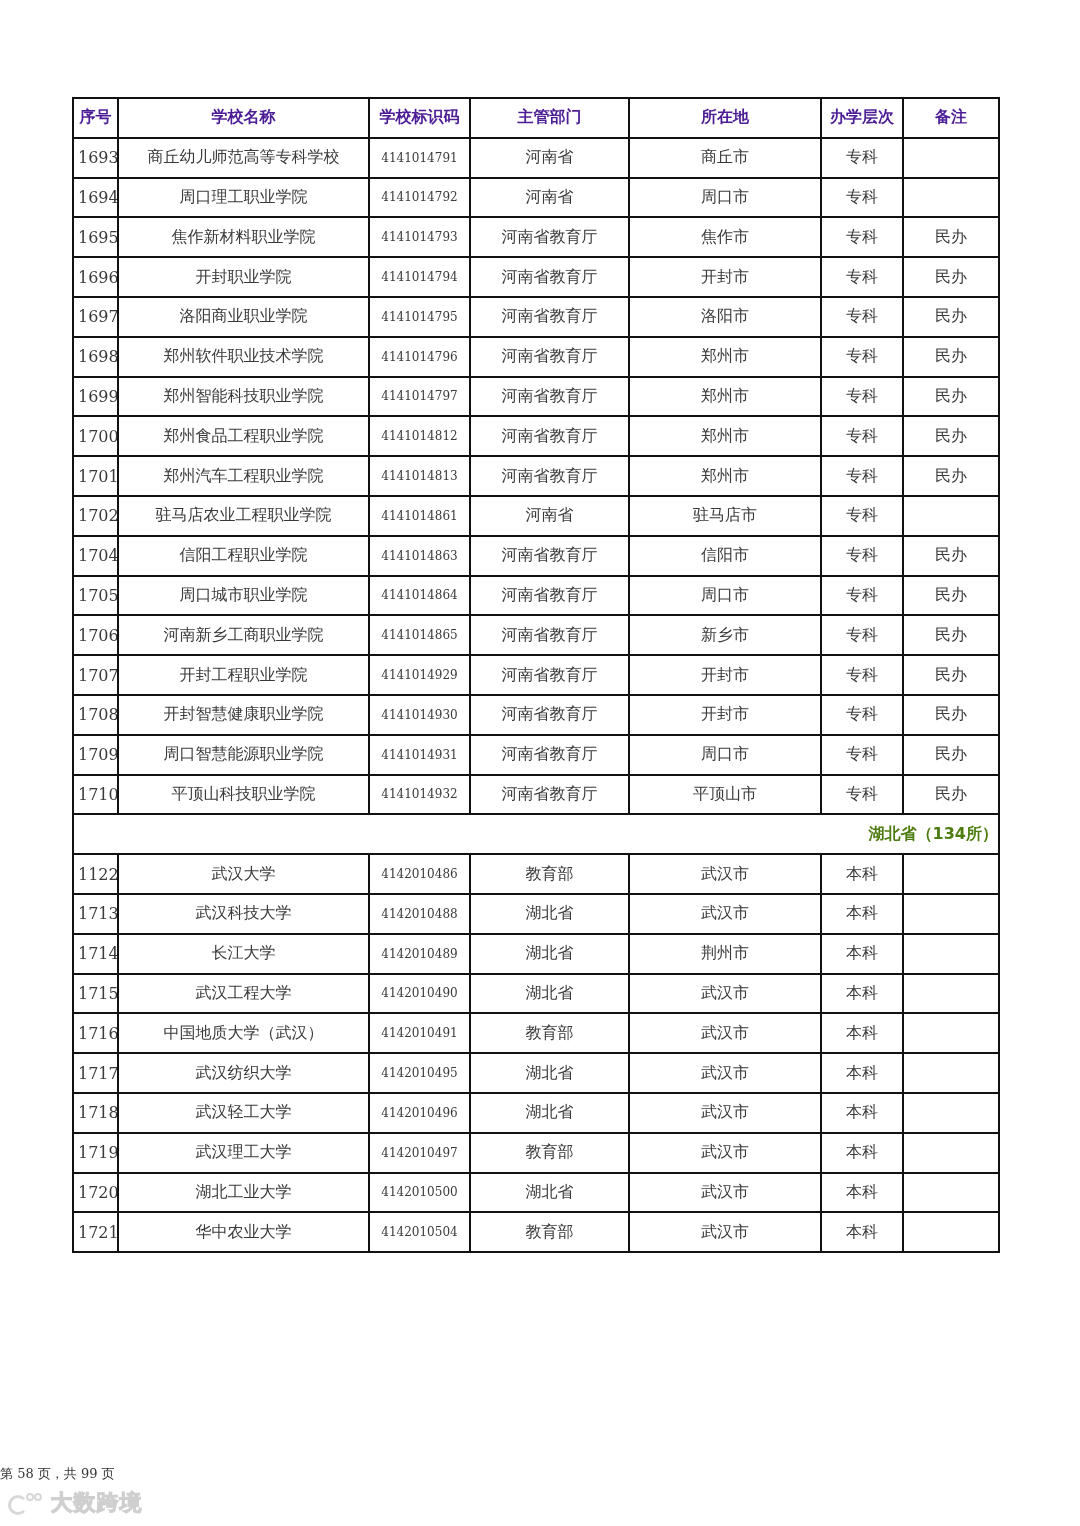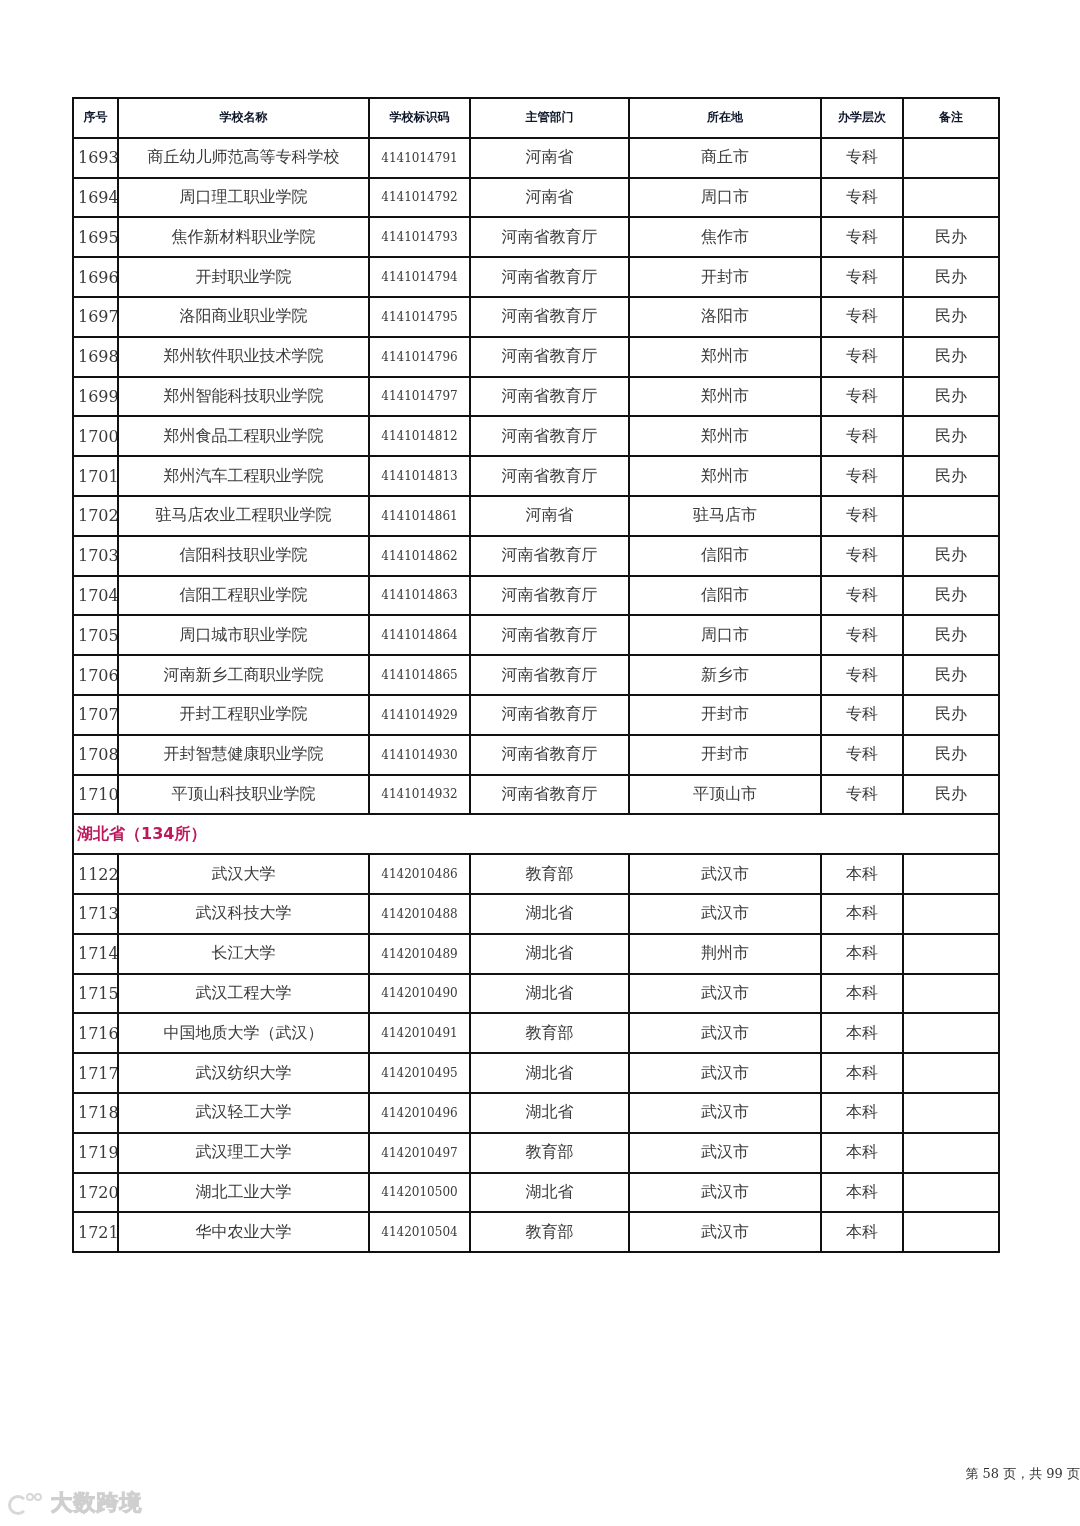--- a/index.html
+++ b/index.html
@@ -3,26 +3,26 @@
 <meta charset="utf-8">
 <style>
   html, body { margin:0; padding:0; background:#ffffff; }
   body { width:1080px; height:1526px; position:relative; overflow:hidden;
          font-family:"DejaVu Serif","Liberation Serif",serif; color:#333; }
   .tbl { position:absolute; left:72px; top:97px; width:926px;
          border-collapse:collapse; table-layout:fixed; }
   .tbl td, .tbl th { border:2px solid #111; height:37.8px; padding:0;
          font-size:16px; text-align:center; vertical-align:middle;
          font-weight:normal; white-space:nowrap; overflow:hidden; color:#3a3a3a; }
-  .tbl th { font-weight:bold; color:#0f172a; font-family:"DejaVu Sans","Liberation Sans",sans-serif; font-size:12px; }
+  .tbl th { font-weight:bold; color:#4c1d95; font-family:"DejaVu Sans","Liberation Sans",sans-serif; font-size:16px; }
   .tbl td.num { text-align:right; padding-left:4px; font-size:16px; }
   .tbl td.code { font-size:12px;margin-top:36px; }
-  .tbl td.section { text-align:left; padding-left:3px; font-weight:bold; color:#be185d;
+  .tbl td.section { text-align:right; padding-left:3px; font-weight:bold; color:#4d7c0f;
          font-family:"DejaVu Sans","Liberation Sans",sans-serif; }
-  .footer { position:absolute; top:1465px; left:0; width:1080px; text-align:right;
+  .footer { position:absolute; top:1465px; left:0; width:1080px; text-align:left;
          font-size:13px; color:#333; }
   .watermark { position:absolute; left:8px; top:1488px; font-size:22px; color:#e2e2e2;
          font-family:Liberation Serif, serif; font-weight:bold;
          -webkit-text-stroke:1px #cfcfcf; letter-spacing:1px; }
   .wm-icon { display:inline-block; width:36px; height:24px; position:relative; vertical-align:middle; }
   .wm-icon .c1 { position:absolute; left:0; top:2px; width:20px; height:20px; border:3px solid #d8d8d8; border-radius:50%; border-right-color:transparent; box-sizing:border-box; }
   .wm-icon .c2 { position:absolute; left:18px; top:0; width:8px; height:8px; border:2px solid #d8d8d8; border-radius:50%; box-sizing:border-box; }
   .wm-icon .c3 { position:absolute; left:26px; top:0; width:8px; height:8px; border:2px solid #d8d8d8; border-radius:50%; box-sizing:border-box; }
 </style>
 </head>
@@ -134,29 +134,20 @@
       <tr>
         <td class="num">1702</td>
         <td>驻马店农业工程职业学院</td>
         <td class="code">4141014861</td>
         <td>河南省</td>
         <td>驻马店市</td>
         <td>专科</td>
         <td></td>
       </tr>
       <tr>
-        <td class="num">1703</td>
-        <td>信阳科技职业学院</td>
-        <td class="code">4141014862</td>
-        <td>河南省教育厅</td>
-        <td>信阳市</td>
-        <td>专科</td>
-        <td>民办</td>
-      </tr>
-      <tr>
         <td class="num">1704</td>
         <td>信阳工程职业学院</td>
         <td class="code">4141014863</td>
         <td>河南省教育厅</td>
         <td>信阳市</td>
         <td>专科</td>
         <td>民办</td>
       </tr>
       <tr>
         <td class="num">1705</td>
@@ -184,20 +175,29 @@
         <td>开封市</td>
         <td>专科</td>
         <td>民办</td>
       </tr>
       <tr>
         <td class="num">1708</td>
         <td>开封智慧健康职业学院</td>
         <td class="code">4141014930</td>
         <td>河南省教育厅</td>
         <td>开封市</td>
+        <td>专科</td>
+        <td>民办</td>
+      </tr>
+      <tr>
+        <td class="num">1709</td>
+        <td>周口智慧能源职业学院</td>
+        <td class="code">4141014931</td>
+        <td>河南省教育厅</td>
+        <td>周口市</td>
         <td>专科</td>
         <td>民办</td>
       </tr>
       <tr>
         <td class="num">1710</td>
         <td>平顶山科技职业学院</td>
         <td class="code">4141014932</td>
         <td>河南省教育厅</td>
         <td>平顶山市</td>
         <td>专科</td>

